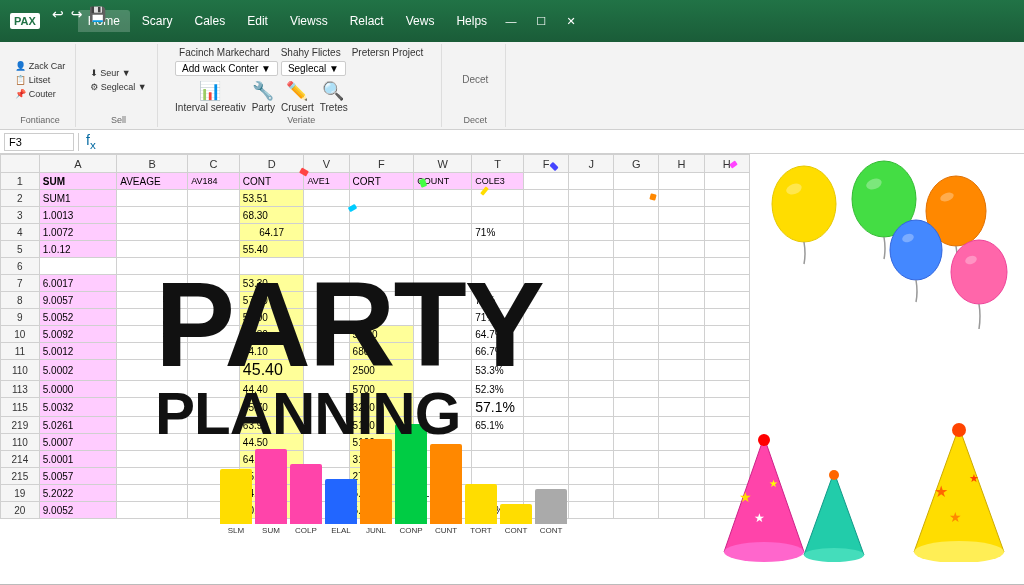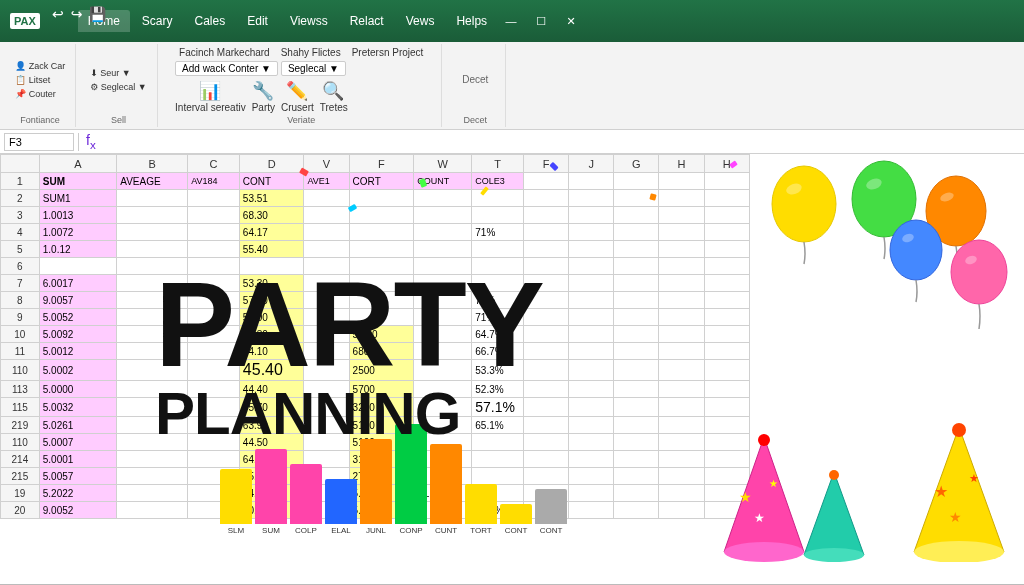--- a/index.html
+++ b/index.html
@@ -129,21 +129,21 @@
       border: 1px solid #ccc;
       padding: 1px 4px;
       font-size: 11px;
       height: 18px;
     }
     #formula-bar .fb-sep { width: 1px; background: #ccc; height: 18px; }
     #formula-bar .fb-btn {
       font-size: 14px;
       cursor: pointer;
       padding: 0 3px;
-      color: #6d28d9;
+      color: #0369a1;
     }
     #formula-input {
       flex: 1;
       border: none;
       font-size: 11px;
       outline: none;
       padding: 1px 4px;
     }
 
     
@@ -479,21 +479,21 @@
               <td style="width: 35px; font-size: 10px;"></td>
               <td style="width: 35px; font-size: 10px;"></td>
               <td style="width: 35px; font-size: 10px;"></td>
               <td style="width: 35px; font-size: 10px;"></td>
             </tr>
             <tr>
               <th class="row-num" style="width: 30px; font-size: 10px;">4</th>
               <td class="cell-pink" style="width: 60px; font-size: 10px; background: rgb(255, 204, 255);">1.0072</td>
               <td style="width: 55px; font-size: 10px;"></td>
               <td style="width: 40px; font-size: 10px;"></td>
-              <td class="cell-yellow" style="width: 50px; font-size: 10px;">64.17</td>
+              <td class="cell-yellow" style="width: 50px; font-size: 10px; text-align: center;">64.17</td>
               <td style="width: 35px; font-size: 10px;"></td>
               <td style="width: 50px; font-size: 10px;"></td>
               <td style="width: 45px; font-size: 10px;"></td>
               <td style="width: 40px; font-size: 10px;">71%</td>
               <td style="width: 35px; font-size: 10px;"></td>
               <td style="width: 35px; font-size: 10px;"></td>
               <td style="width: 35px; font-size: 10px;"></td>
               <td style="width: 35px; font-size: 10px;"></td>
               <td style="width: 35px; font-size: 10px;"></td>
             </tr>

